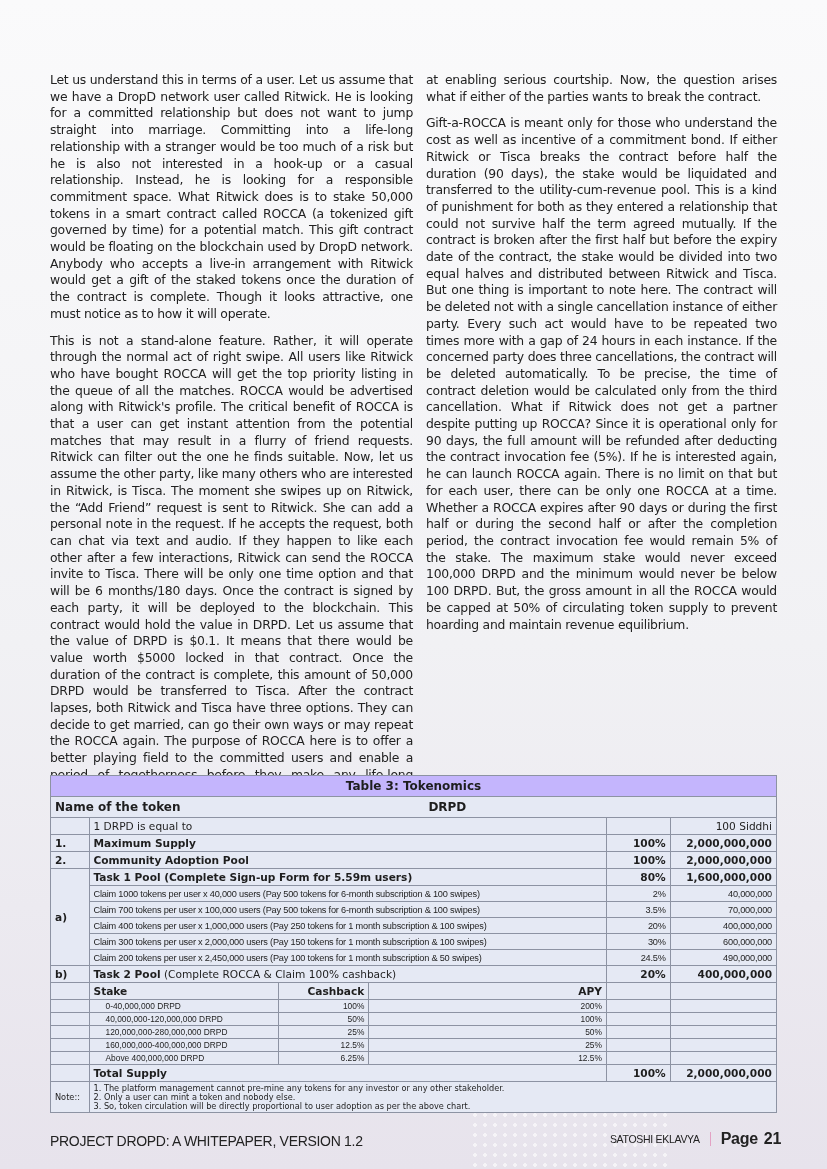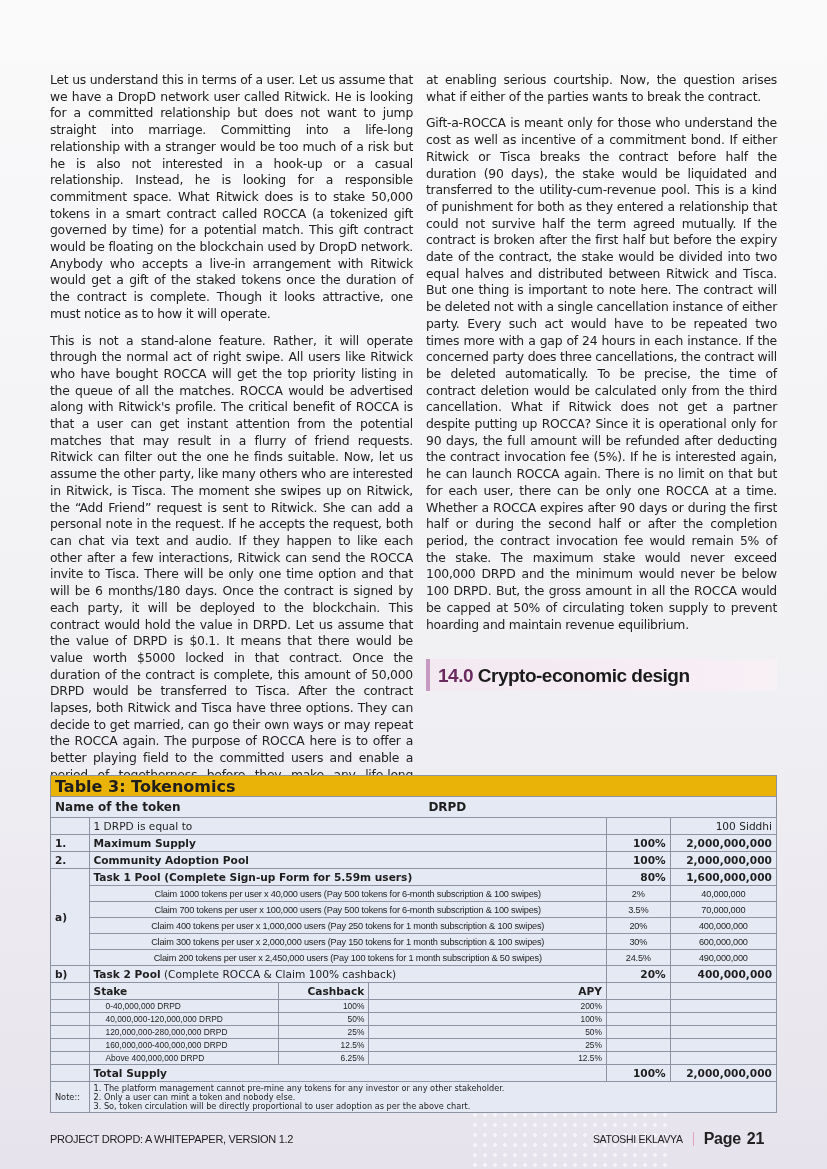--- a/index.html
+++ b/index.html
@@ -28,59 +28,55 @@
     font-weight:bold; font-size:19px; line-height:22px; letter-spacing:-0.5px; color:#1b1b1b;
   }
   .section-heading .num { color:#6a2a5e; }
   table.tok {
     position:absolute; left:50px; top:775px; width:727px;
     border-collapse:collapse; font-size:10.6px; background:#e5e9f4;
     border:1.5px solid #8a8f9c;
   }
   table.tok td { border:1px solid #8d93a3; padding:0 4px; height:16px; white-space:nowrap; }
   .tok .title-row td {
-    background:#eab308; font-weight:bold; font-size:16px; height:20px;
+    background:#c4b5fd; text-align:center; font-weight:bold; font-size:12px; height:20px;
   }
   .tok .head-row td { font-weight:bold; font-size:12px; height:20px; border-left:none; border-right:none; }
   .tok .bold { font-weight:bold; }
   .tok .r { text-align:right; }
-  .tok .small td { font-size:9.2px; height:15px; font-family:"Liberation Sans", sans-serif; letter-spacing:-0.2px;text-align:center; }
+  .tok .small td { font-size:9.2px; height:15px; font-family:"Liberation Sans", sans-serif; letter-spacing:-0.2px; }
   .tok .small td.lbl { font-family:"Liberation Sans", sans-serif; transform-origin:left; }
   .tok .sub td { font-size:8.4px; height:12px; font-family:"Liberation Sans", sans-serif;padding-left:16px; }
   .tok .note td { font-size:8.2px; line-height:9px; height:30px; }
   .tok .note-text span { display:block; }
   .footer-left {
-    position:absolute; left:50px; top:1133px; font-size:11px;
+    position:absolute; left:50px; top:1133px; font-size:14px;
     font-family:"Liberation Sans", sans-serif; letter-spacing:-0.3px; color:#222;
   }
   .footer-right {
-    position:absolute; right:63px; top:1130px; font-size:10.5px;
+    position:absolute; right:46px; top:1130px; font-size:10.5px;
     font-family:"Liberation Sans", sans-serif; letter-spacing:-0.3px; color:#222;
     display:flex; align-items:center;
   }
   .footer-right .sep { width:1px; height:14px; background:#e3a2c4; margin:0 10px; }
   .footer-right .page { font-weight:bold; font-size:16px; }
 </style>
 </head>
 <body>
 
 <div class="deco"></div>
 
 <div class="col col-left">
   <p>Let us understand this in terms of a user. Let us assume that we have a DropD network user called Ritwick. He is looking for a committed relationship but does not want to jump straight into marriage. Committing into a life-long relationship with a stranger would be too much of a risk but he is also not interested in a hook-up or a casual relationship. Instead, he is looking for a responsible commitment space. What Ritwick does is to stake 50,000 tokens in a smart contract called ROCCA (a tokenized gift governed by time) for a potential match. This gift contract would be floating on the blockchain used by DropD network. Anybody who accepts a live-in arrangement with Ritwick would get a gift of the staked tokens once the duration of the contract is complete. Though it looks attractive, one must notice as to how it will operate.</p>
   <p>This is not a stand-alone feature. Rather, it will operate through the normal act of right swipe. All users like Ritwick who have bought ROCCA will get the top priority listing in the queue of all the matches. ROCCA would be advertised along with Ritwick's profile. The critical benefit of ROCCA is that a user can get instant attention from the potential matches that may result in a flurry of friend requests. Ritwick can filter out the one he finds suitable. Now, let us assume the other party, like many others who are interested in Ritwick, is Tisca. The moment she swipes up on Ritwick, the “Add Friend” request is sent to Ritwick. She can add a personal note in the request. If he accepts the request, both can chat via text and audio. If they happen to like each other after a few interactions, Ritwick can send the ROCCA invite to Tisca. There will be only one time option and that will be 6 months/180 days. Once the contract is signed by each party, it will be deployed to the blockchain. This contract would hold the value in DRPD. Let us assume that the value of DRPD is $0.1. It means that there would be value worth $5000 locked in that contract. Once the duration of the contract is complete, this amount of 50,000 DRPD would be transferred to Tisca. After the contract lapses, both Ritwick and Tisca have three options. They can decide to get married, can go their own ways or may repeat the ROCCA again. The purpose of ROCCA here is to offer a better playing field to the committed users and enable a period of togetherness before they make any life-long commitment. This is aimed</p>
 </div>
 
 <div class="col col-right">
   <p>at enabling serious courtship. Now, the question arises what if either of the parties wants to break the contract.</p>
   <p>Gift-a-ROCCA is meant only for those who understand the cost as well as incentive of a commitment bond. If either Ritwick or Tisca breaks the contract before half the duration (90 days), the stake would be liquidated and transferred to the utility-cum-revenue pool. This is a kind of punishment for both as they entered a relationship that could not survive half the term agreed mutually. If the contract is broken after the first half but before the expiry date of the contract, the stake would be divided into two equal halves and distributed between Ritwick and Tisca. But one thing is important to note here. The contract will be deleted not with a single cancellation instance of either party. Every such act would have to be repeated two times more with a gap of 24 hours in each instance. If the concerned party does three cancellations, the contract will be deleted automatically. To be precise, the time of contract deletion would be calculated only from the third cancellation. What if Ritwick does not get a partner despite putting up ROCCA? Since it is operational only for 90 days, the full amount will be refunded after deducting the contract invocation fee (5%). If he is interested again, he can launch ROCCA again. There is no limit on that but for each user, there can be only one ROCCA at a time. Whether a ROCCA expires after 90 days or during the first half or during the second half or after the completion period, the contract invocation fee would remain 5% of the stake. The maximum stake would never exceed 100,000 DRPD and the minimum would never be below 100 DRPD. But, the gross amount in all the ROCCA would be capped at 50% of circulating token supply to prevent hoarding and maintain revenue equilibrium.</p>
-  <div class="section-heading">
-    <span class="num">14.0</span>
-    <span>Crypto-economic design</span>
-  </div>
 </div>
 
 <table class="tok">
   <colgroup>
     <col style="width:40px">
       <col style="width:196px">
       <col style="width:94px">
       <col style="width:265px">
       <col style="width:71px">
       <col style="width:110px">

